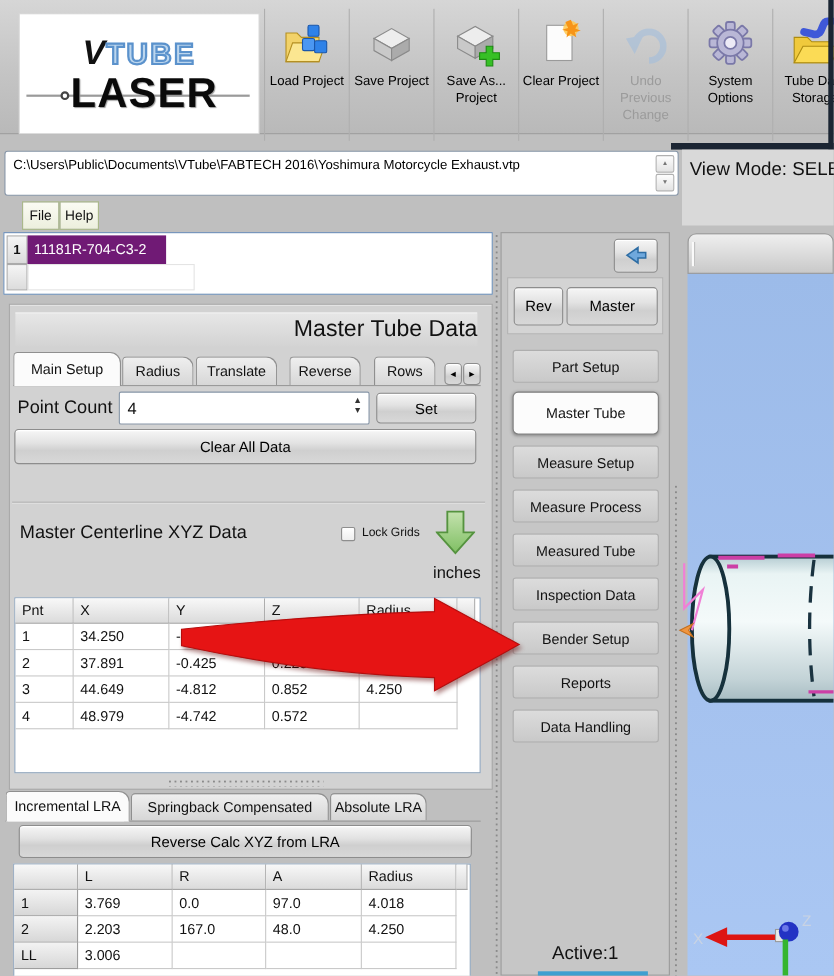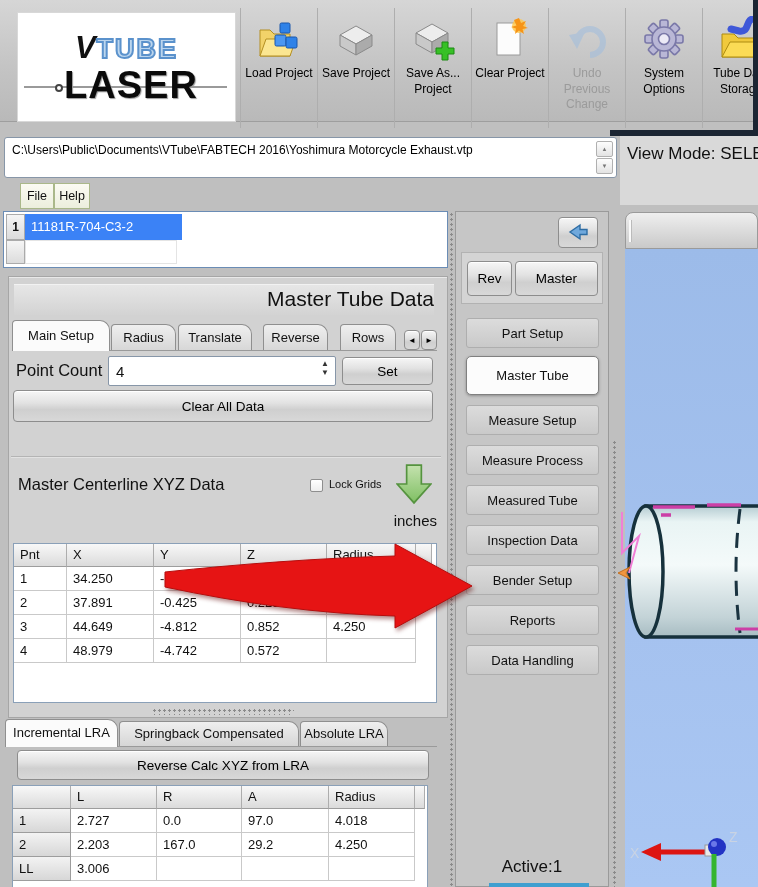--- a/index.html
+++ b/index.html
@@ -44,21 +44,21 @@
   .viewmode { left:620px; top:136px; width:138px; height:69px; background:#d9d9d9; }
   .viewmode span { position:absolute; left:7px; top:8px; font-size:17px; white-space:nowrap; }
   .menubtn { top:183px; height:26px; background:linear-gradient(#fbfbf3,#ecefdd);
              border:1px solid #aab88a; font-size:12.5px; text-align:center; line-height:24px; cursor:pointer;}
 
   
   .partlist { left:3px; top:211px; width:445px; height:57px; background:#fff; border:1px solid #6a8cb5; }
   .pl-hdr { position:absolute; left:2px; width:19px; height:26px;
             background:linear-gradient(#f5f5f5,#dcdcdc); border:1px solid #ababab;
             font-size:12px; font-weight:bold; text-align:center; line-height:24px; }
-  .pl-sel { position:absolute; left:21px; top:2px; width:157px; height:26px; background:#3b82f6; color:#fff;
+  .pl-sel { position:absolute; left:21px; top:2px; width:126px; height:26px; background:#701a75; color:#fff;
             font-size:13px; line-height:25px; padding-left:6px; }
   .pl-empty { position:absolute; left:21px; top:28px; width:152px; height:24px; border:1px solid #e4e4e4; }
 
   
   .mpanel { left:8px; top:276px; width:440px; height:442px; background:#d2d2d2;
             border:1px solid #a6a6a6; box-shadow:inset 0 1px 0 #e9e9e9; }
   .mtitle { left:14px; top:284px; width:420px; height:31px;
             background:linear-gradient(#e7e7e7,#d3d3d3); box-shadow:inset 0 1px 0 #f2f2f2;
             font-size:21px; text-align:right; line-height:30px; }
   .tab { border:1px solid #8f8f8f; border-bottom:none; border-radius:4px 10px 0 0;
@@ -334,30 +334,30 @@
     <div class="trow">
       <div class="tc th" style="width:58px"></div>
       <div class="tc th" style="width:86px">L</div>
       <div class="tc th" style="width:85px">R</div>
       <div class="tc th" style="width:87px">A</div>
       <div class="tc th" style="width:86px">Radius</div>
       <div class="tc th" style="width:10px"></div>
     </div>
     <div class="trow">
       <div class="tc rh" style="width:58px">1</div>
-      <div class="tc" style="width:86px">2.727</div>
+      <div class="tc" style="width:86px">3.769</div>
       <div class="tc" style="width:85px">0.0</div>
       <div class="tc" style="width:87px">97.0</div>
       <div class="tc" style="width:86px">4.018</div>
     </div>
     <div class="trow">
       <div class="tc rh" style="width:58px">2</div>
       <div class="tc" style="width:86px">2.203</div>
       <div class="tc" style="width:85px">167.0</div>
-      <div class="tc" style="width:87px">29.2</div>
+      <div class="tc" style="width:87px">48.0</div>
       <div class="tc" style="width:86px">4.250</div>
     </div>
     <div class="trow">
       <div class="tc rh" style="width:58px">LL</div>
       <div class="tc" style="width:86px">3.006</div>
       <div class="tc" style="width:85px"></div>
       <div class="tc" style="width:87px"></div>
       <div class="tc" style="width:86px"></div>
     </div>
   </div>

